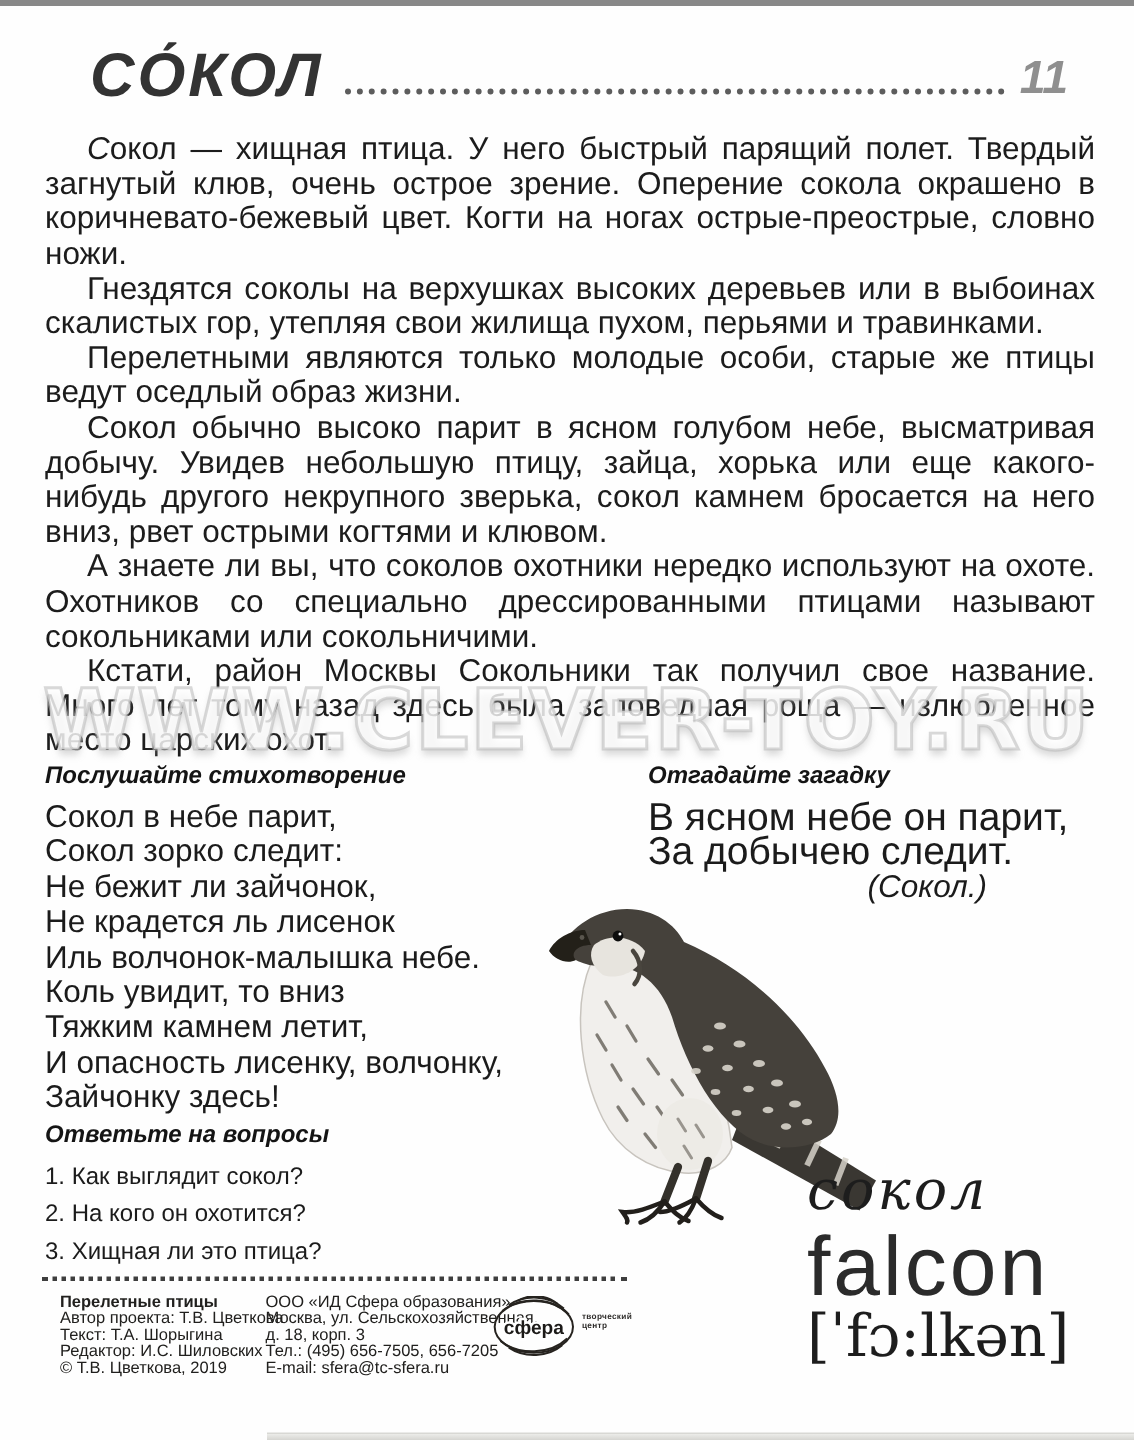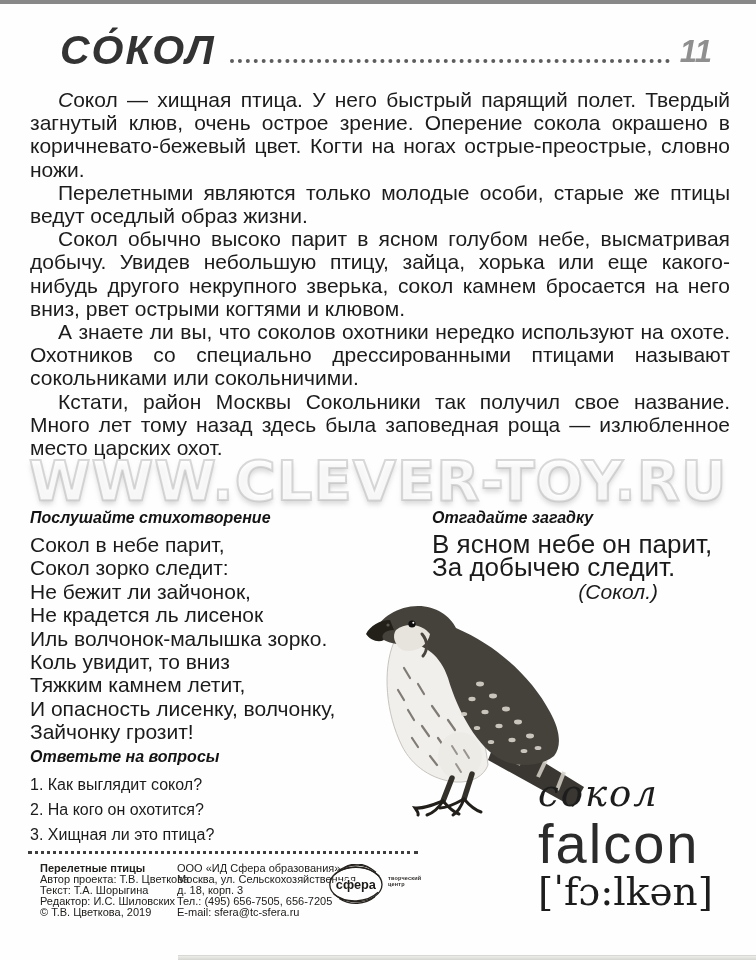--- a/index.html
+++ b/index.html
@@ -101,39 +101,40 @@
 <div class="page">
 
   <div class="title-row">
     <h1 class="page-title">СО́КОЛ</h1>
     <div class="leader"></div>
     <div class="pagenum">11</div>
   </div>
 
   <div class="body-text">
     <p>Сокол — хищная птица. У него быстрый парящий полет. Твердый загнутый клюв, очень острое зрение. Оперение сокола окрашено в коричневато-бежевый цвет. Когти на ногах острые-преострые, словно ножи.</p>
+    <p>Гнездятся соколы на верхушках высоких деревьев или в выбоинах скалистых гор, утепляя свои жилища пухом, перьями и травинками.</p>
     <p>Перелетными являются только молодые особи, старые же птицы ведут оседлый образ жизни.</p>
     <p>Сокол обычно высоко парит в ясном голубом небе, высматривая добычу. Увидев небольшую птицу, зайца, хорька или еще какого-нибудь другого некрупного зверька, сокол камнем бросается на него вниз, рвет острыми когтями и клювом.</p>
     <p>А знаете ли вы, что соколов охотники нередко используют на охоте. Охотников со специально дрессированными птицами называют сокольниками или сокольничими.</p>
     <p>Кстати, район Москвы Сокольники так получил свое название. Много лет тому назад здесь была заповедная роща — излюбленное место царских охот.</p>
   </div>
 
   <div class="watermark">WWW.CLEVER-TOY.RU</div>
 
   <div class="poem-block">
     <h2 class="subhead">Послушайте стихотворение</h2>
     <div class="poem-line">Сокол в небе парит,</div>
     <div class="poem-line">Сокол зорко следит:</div>
     <div class="poem-line">Не бежит ли зайчонок,</div>
     <div class="poem-line">Не крадется ль лисенок</div>
-    <div class="poem-line">Иль волчонок-малышка зорко.</div>
+    <div class="poem-line">Иль волчонок-малышка небе.</div>
     <div class="poem-line">Коль увидит, то вниз</div>
     <div class="poem-line">Тяжким камнем летит,</div>
     <div class="poem-line">И опасность лисенку, волчонку,</div>
-    <div class="poem-line">Зайчонку грозит!</div>
+    <div class="poem-line">Зайчонку здесь!</div>
   </div>
 
   <div class="questions-block">
     <h2 class="subhead">Ответьте на вопросы</h2>
     <div class="question-line">1. Как выглядит сокол?</div>
     <div class="question-line">2. На кого он охотится?</div>
     <div class="question-line">3. Хищная ли это птица?</div>
   </div>
 
   <div class="riddle-block">

